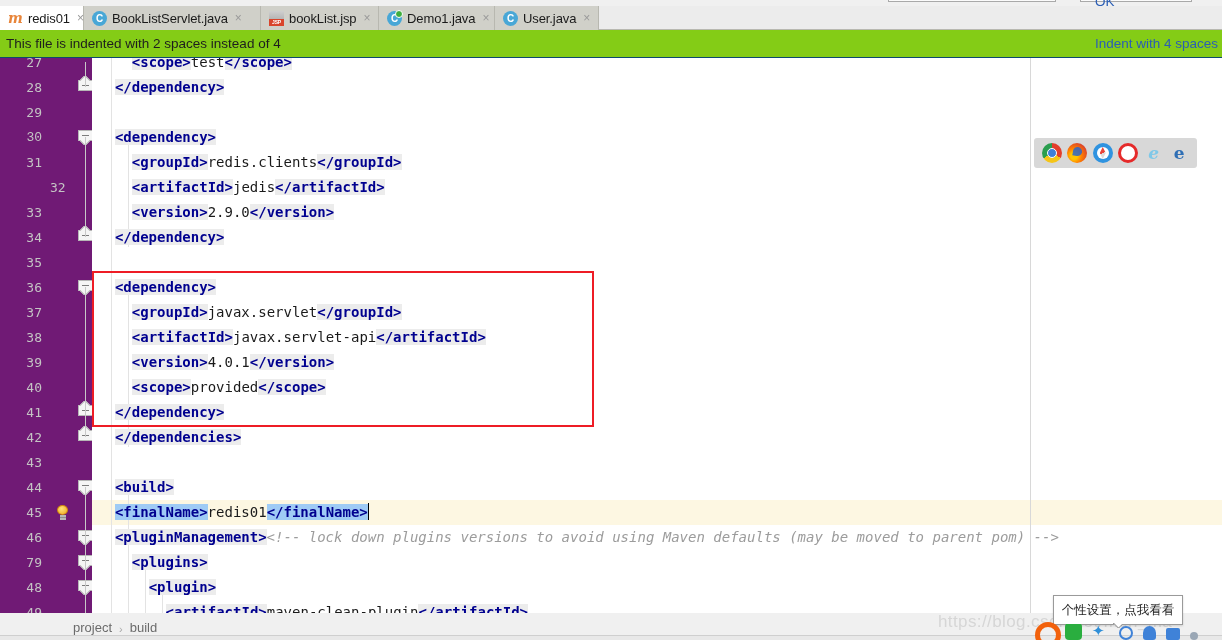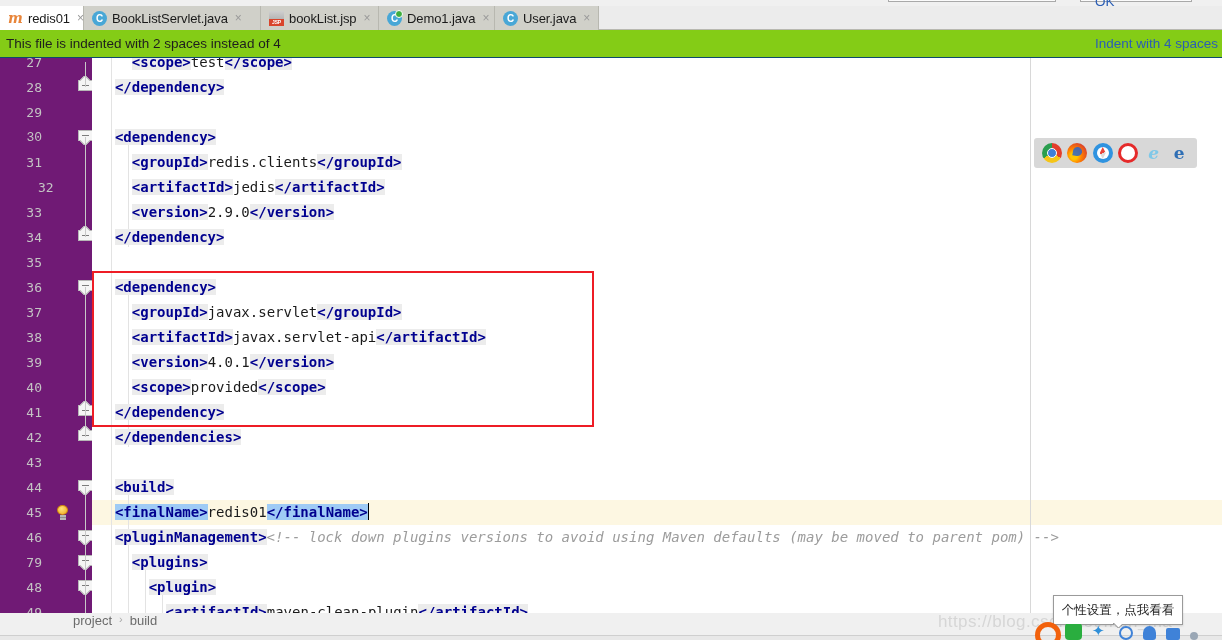--- a/index.html
+++ b/index.html
@@ -96,21 +96,21 @@
   .bico-safari{background:#2f93e0;}
   .bico-safari::after{content:"";position:absolute;left:4px;top:4px;width:12px;height:12px;border-radius:50%;background:#fff;}
   .bico-safari::before{content:"";position:absolute;left:7px;top:4px;width:6px;height:12px;z-index:2;
        background:linear-gradient(150deg,#e8443a 0 50%,#dcdcdc 50% 100%);clip-path:polygon(50% 0,100% 50%,50% 100%,0 50%);}
   .bico-opera{background:#fff;border:3px solid #e52a2a;box-sizing:border-box;}
   .bico-opera::after{content:"";position:absolute;left:4px;top:1px;width:8px;height:12px;border-radius:50%;background:#fff;}
   .bico-ie{color:#7fc8e8;font-family:"DejaVu Serif",serif;font-style:italic;font-size:17px;}
   .bico-edge{color:#2f6fb5;font-family:"DejaVu Serif",serif;font-size:17px;}
 
   
-  #breadcrumb{position:absolute;left:0;top:613px;width:1222px;height:22px;background:#f0f0f0;display:flex;align-items:flex-start;}
+  #breadcrumb{position:absolute;left:0;top:613px;width:1222px;height:22px;background:#f0f0f0;display:flex;align-items:flex-end;}
   #breadcrumb .crumb{font-size:13px;color:#6b6b6b;padding:0 1px;cursor:default;}
   #breadcrumb .sepc{font-size:11px;color:#a8a8a8;padding:0 6px;}
   #breadcrumb .pad-left{width:72px;}
   #statusline{position:absolute;left:0;top:635px;width:1222px;height:5px;background:#e8e8e8;border-top:1px solid #cfcfcf;}
 
   
   #tip{position:absolute;left:1053px;top:595px;width:128px;height:28px;background:#fff;border:1px solid #9a9a9a;
        display:flex;align-items:center;justify-content:center;box-shadow:0 1px 2px rgba(0,0,0,.15);}
   #tip .tiptext{font-size:12.5px;color:#222;white-space:nowrap;}
   #tip .arrow{position:absolute;left:59px;top:27px;width:9px;height:5px;overflow:hidden;}
@@ -183,21 +183,21 @@
 
 <div id="editor">
 
   <div id="gutter">
     <div class="gnums" id="gutter-nums">
         <div class="gnum" style="position: absolute; left: 0px; width: 50px; top: -8px;">27</div>
         <div class="gnum" style="position: absolute; left: 0px; width: 50px; top: 17px;">28</div>
         <div class="gnum" style="position: absolute; left: 0px; width: 50px; top: 42px;">29</div>
         <div class="gnum" style="position: absolute; left: 0px; width: 50px; top: 67px; font-family: Liberation Mono, monospace;">30</div>
         <div class="gnum" style="position: absolute; left: 0px; width: 50px; top: 92px;">31</div>
-        <div class="gnum" style="position: absolute; left: 0px; width: 50px; top: 117px; padding-left: 38px;">32</div>
+        <div class="gnum" style="position: absolute; left: 12px; width: 50px; top: 117px; padding-left: 38px;">32</div>
         <div class="gnum" style="position: absolute; left: 0px; width: 50px; top: 142px;">33</div>
         <div class="gnum" style="position: absolute; left: 0px; width: 50px; top: 167px;">34</div>
         <div class="gnum" style="position: absolute; left: 0px; width: 50px; top: 192px;">35</div>
         <div class="gnum" style="position: absolute; left: 0px; width: 50px; top: 217px;">36</div>
         <div class="gnum" style="position: absolute; left: 0px; width: 50px; top: 242px;">37</div>
         <div class="gnum" style="position: absolute; left: 0px; width: 50px; top: 267px;">38</div>
         <div class="gnum" style="position: absolute; left: 0px; width: 50px; top: 292px;">39</div>
         <div class="gnum" style="position: absolute; left: 0px; width: 50px; top: 317px;">40</div>
         <div class="gnum" style="position: absolute; left: 0px; width: 50px; top: 342px;">41</div>
         <div class="gnum" style="position: absolute; left: 0px; width: 50px; top: 367px;">42</div>

